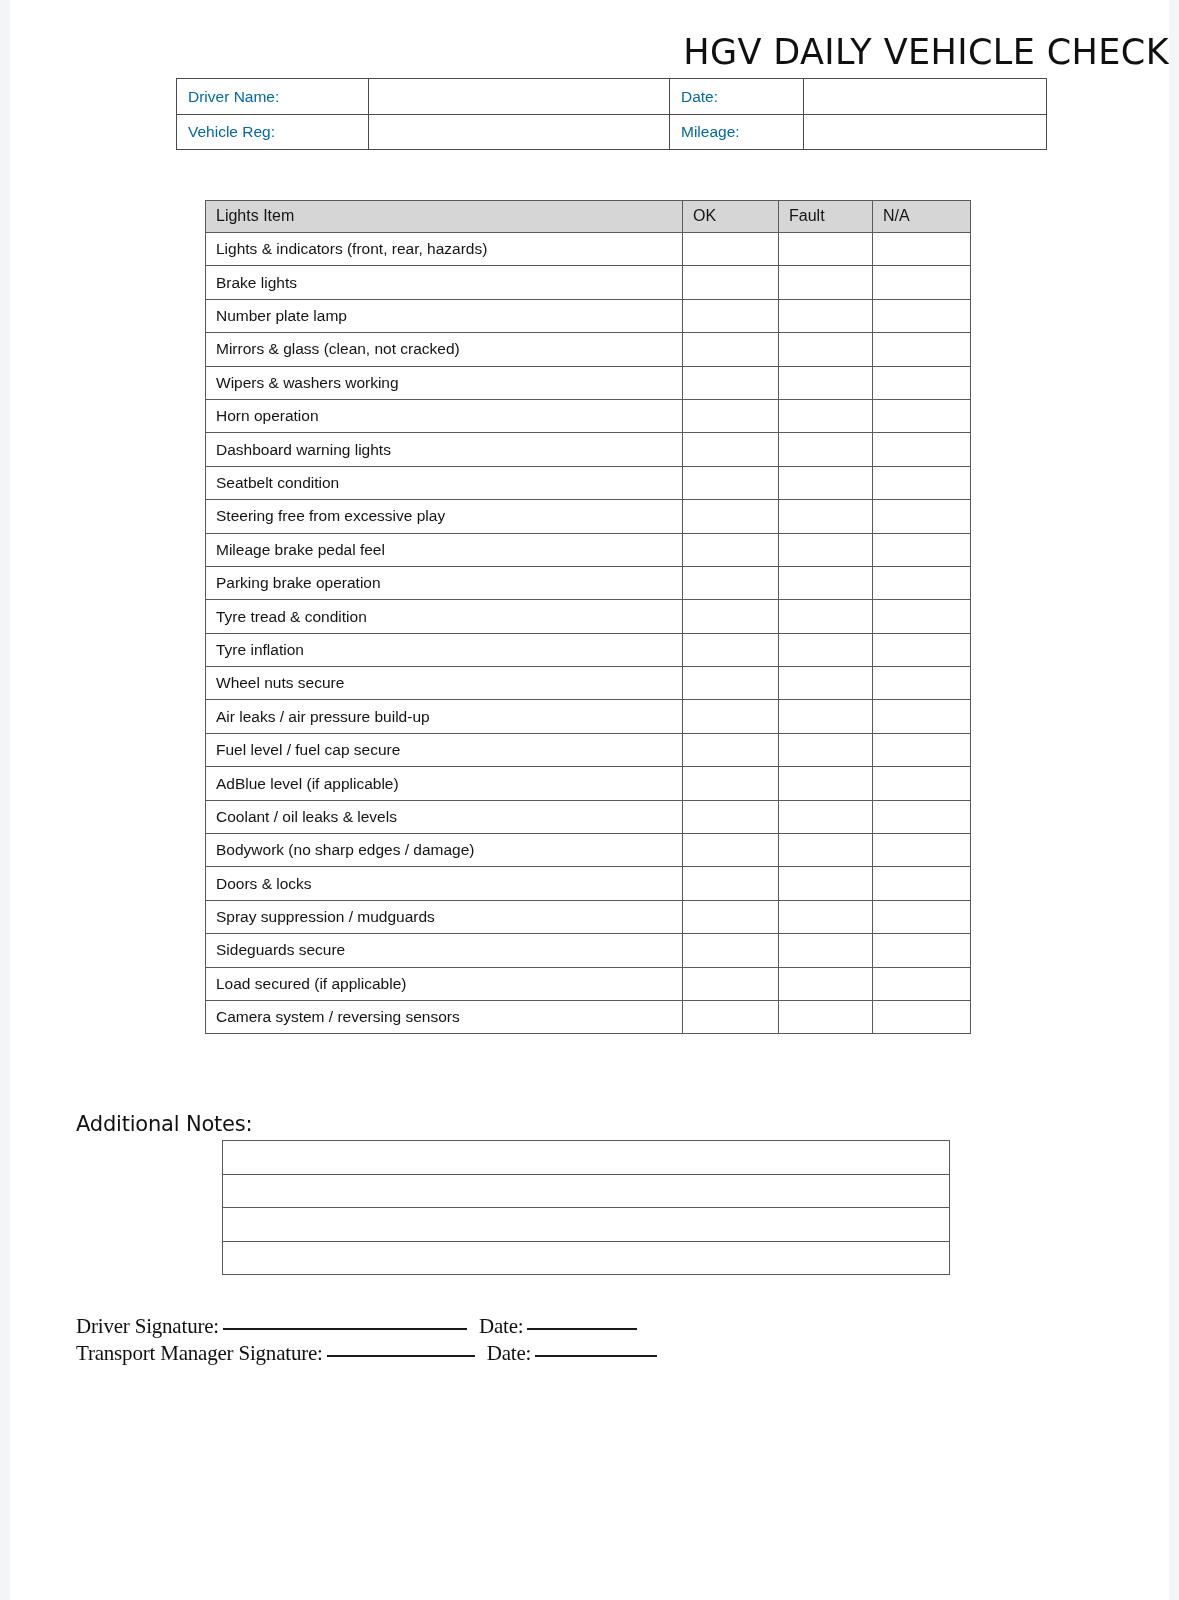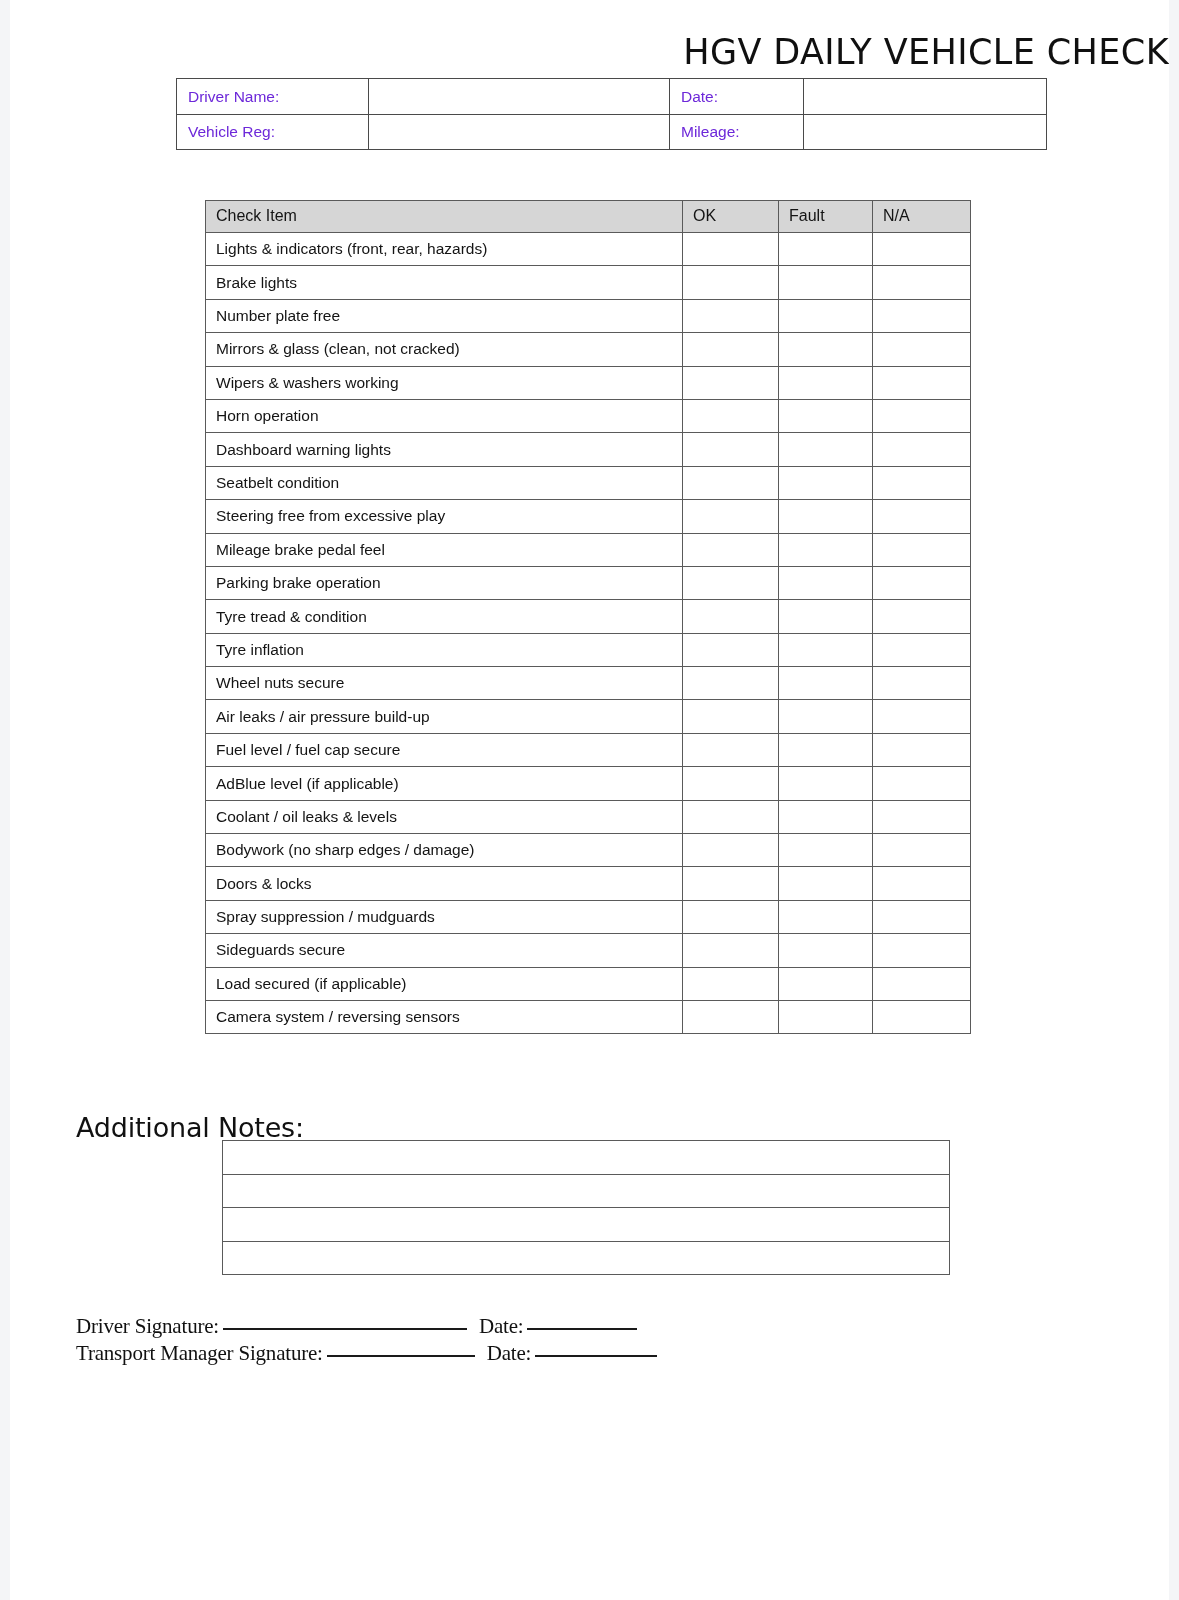--- a/index.html
+++ b/index.html
@@ -49,21 +49,21 @@
     top: 78px;
     width: 822px;
     border-collapse: collapse;
     table-layout: fixed;
   }
   .info-table td {
     border: 1.5px solid #4a4a4a;
     height: 34.5px;
     padding: 0 0 0 11px;
     font-size: 15.5px;
-    color: #6d28d9;
+    color: #0369a1;
     vertical-align: middle;
     line-height: 1.1;
   }
   .info-table td.lbl-a { width: 180px; }
   .info-table td.val-a { width: 289px; }
   .info-table td.lbl-b { width: 122px; }
   .info-table td.val-b { width: 231px; }
 
   
   .check-table {
@@ -96,21 +96,21 @@
   .col-ok   { width: 96px; }
   .col-flt  { width: 94px; }
   .col-na   { width: 98px; }
 
   
   .notes-heading {
     position: absolute;
     left: 66px;
     top: 1112px;
     font-family: "DejaVu Sans", sans-serif;
-    font-size: 27px;
+    font-size: 21px;
     color: #111111;
     letter-spacing: -0.2px;
     white-space: nowrap;
   }
   .notes-box {
     position: absolute;
     left: 212px;
     top: 1140px;
     width: 728px;
     border-collapse: collapse;
@@ -173,41 +173,41 @@
 
   <table class="check-table">
     <colgroup>
       <col class="col-item">
         <col class="col-ok">
         <col class="col-flt">
         <col class="col-na">
     </colgroup>
     <thead>
       <tr>
-        <th>Check Item</th>
+        <th>Lights Item</th>
         <th>OK</th>
         <th>Fault</th>
         <th>N/A</th>
       </tr>
     </thead>
     <tbody>
         <tr>
           <td>Lights &amp; indicators (front, rear, hazards)</td>
           <td></td>
           <td></td>
           <td></td>
         </tr>
         <tr>
           <td>Brake lights</td>
           <td></td>
           <td></td>
           <td></td>
         </tr>
         <tr>
-          <td>Number plate free</td>
+          <td>Number plate lamp</td>
           <td></td>
           <td></td>
           <td></td>
         </tr>
         <tr>
           <td>Mirrors &amp; glass (clean, not cracked)</td>
           <td></td>
           <td></td>
           <td></td>
         </tr>

